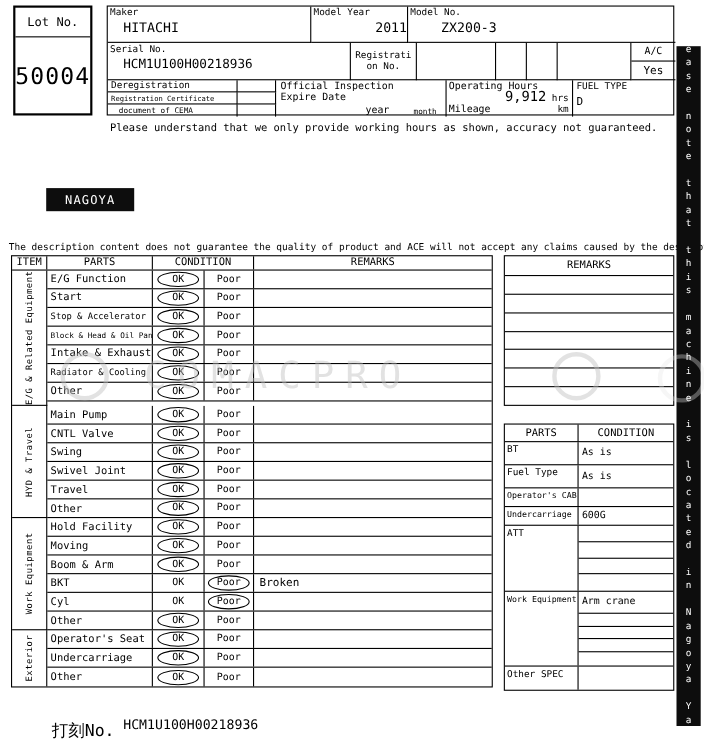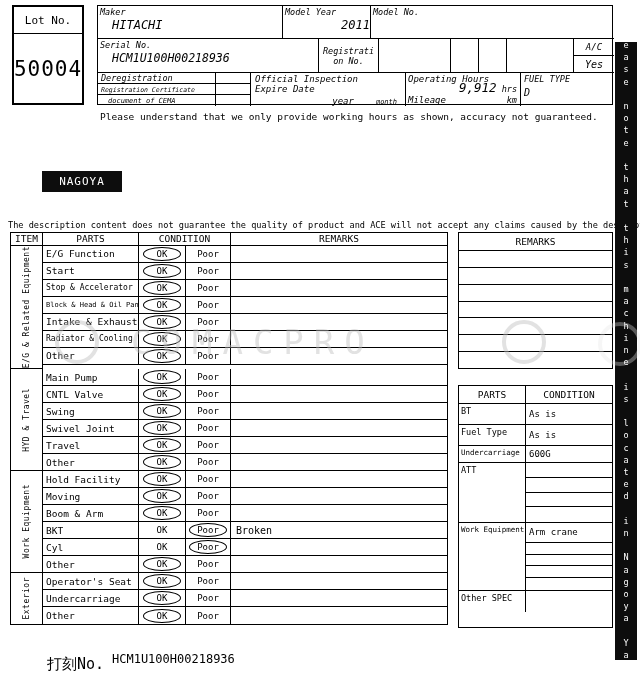--- a/index.html
+++ b/index.html
@@ -10,21 +10,21 @@
     overflow:hidden;
   }
   .abs { position:absolute; }
 
   
   .lot-box { left:12px; top:5px; width:72px; height:100px; border:2px solid #000; }
   .lot-head { height:27px; border-bottom:1.5px solid #000; display:flex; align-items:center; justify-content:center; font-size:11px; }
   .lot-val { height:70px; display:flex; align-items:center; justify-content:center; font-size:21px; letter-spacing:1px; }
 
   
-  .hdr { left:97px; top:5px; width:516px; height:100px; border:1.5px solid #000;font-style:italic; }
+  .hdr { left:97px; top:5px; width:516px; height:100px; border:1.5px solid #000; }
   .hcell { position:absolute; border-right:1px solid #000; border-bottom:1px solid #000; overflow:hidden; }
   .hlabel { font-size:8.5px; padding:1px 2px; line-height:10px; }
   .hvalue { font-size:12px; padding-left:14px; }
   .tiny { font-size:7px; }
 
   
   .notice { left:100px; top:111px; font-size:9.5px; white-space:nowrap; }
   .badge { left:42px; top:171px; width:80px; height:21px; background:#0d0d0d; color:#fff; display:flex; align-items:center; justify-content:center; font-size:11px; letter-spacing:1px; }
   .disclaimer { left:8px; top:220px; font-size:8.6px; white-space:nowrap; }
 
@@ -101,20 +101,21 @@
     <div class="hcell" style="left:0;top:0;width:185px;height:33px;">
       <div class="hlabel">Maker</div>
       <div class="hvalue">HITACHI</div>
     </div>
     <div class="hcell" style="left:185px;top:0;width:88px;height:33px;">
       <div class="hlabel">Model Year</div>
       <div class="hvalue" style="text-align:right;padding-left:0;">2011</div>
     </div>
     <div class="hcell" style="left:273px;top:0;width:243px;height:33px;border-right:none;">
       <div class="hlabel">Model No.</div>
+      <div class="hvalue" style="padding-left:30px;">ZX200-3</div>
     </div>
 
     <div class="hcell" style="left:0;top:33px;width:221px;height:34px;">
       <div class="hlabel">Serial No.</div>
       <div class="hvalue" style="font-size:11.5px;">HCM1U100H00218936</div>
     </div>
     <div class="hcell" style="left:221px;top:33px;width:60px;height:34px;font-size:8.5px;display:flex;flex-direction:column;align-items:center;justify-content:center;line-height:10px;">
       <span>Registrati</span>
       <span>on No.</span>
     </div>
@@ -449,20 +450,26 @@
             <div class="st-value">As is</div>
           </div>
         </div>
         <div class="st-row" style="height: 21px;">
           <div class="st-label">Fuel Type</div>
           <div class="st-valcol">
             <div class="st-value">As is</div>
           </div>
         </div>
         <div class="st-row" style="height: 17px;">
+          <div class="st-label" style="font-size: 7.5px;">Operator's CAB</div>
+          <div class="st-valcol">
+            <div class="st-value"></div>
+          </div>
+        </div>
+        <div class="st-row" style="height: 17px;">
           <div class="st-label" style="font-size: 7.5px;">Undercarriage</div>
           <div class="st-valcol">
             <div class="st-value">600G</div>
           </div>
         </div>
         <div class="st-row" style="height: 60px;">
           <div class="st-label">ATT</div>
           <div class="st-valcol">
             <div class="st-sub" style="height: 15px;"></div>
             <div class="st-sub" style="height: 15px;"></div>

